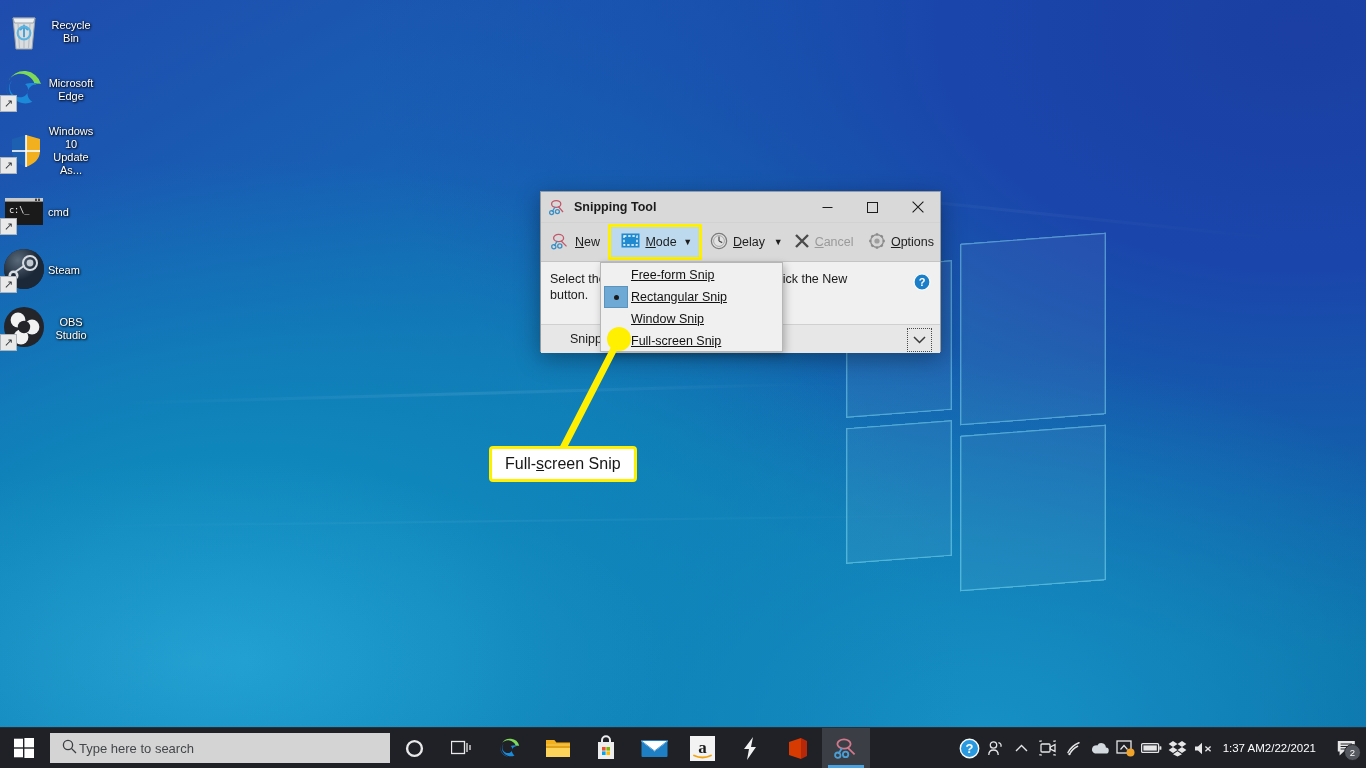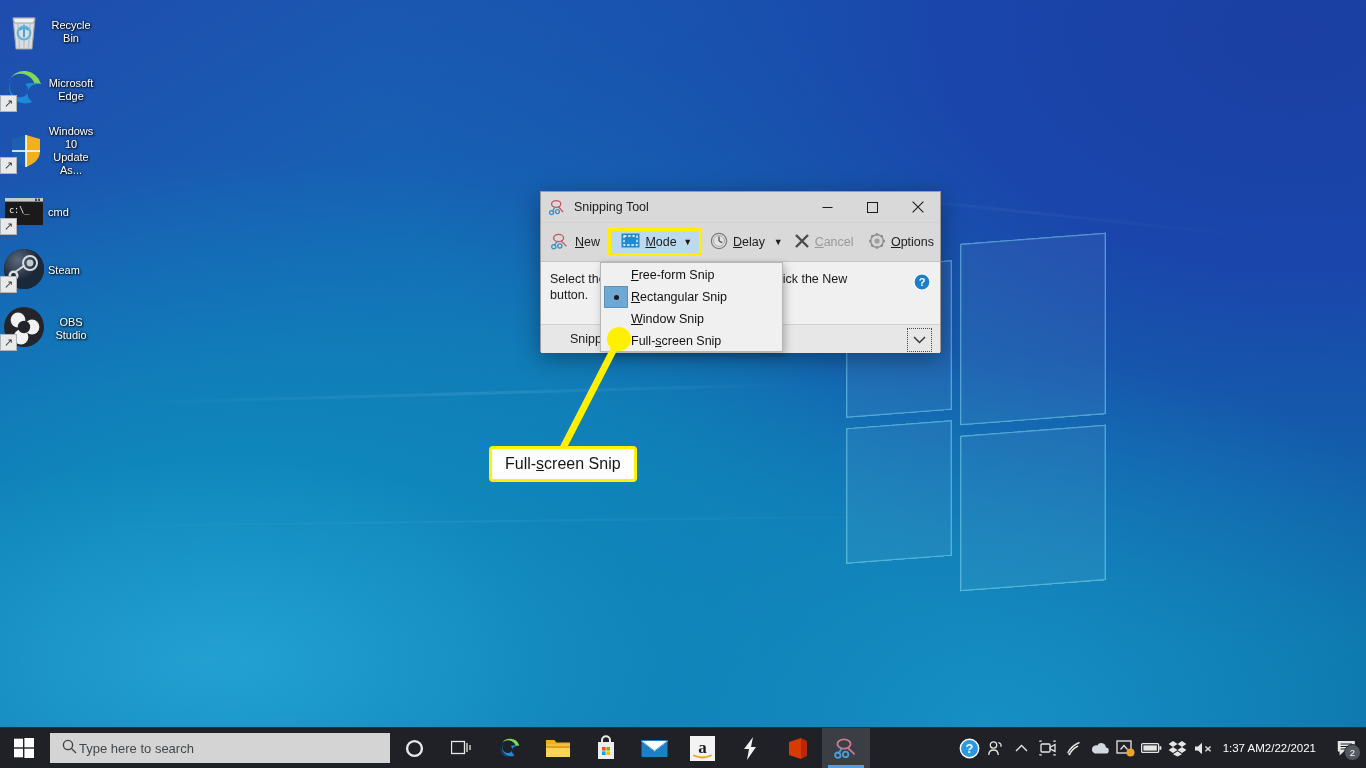--- a/index.html
+++ b/index.html
@@ -77,21 +77,21 @@
     box-shadow: 0 6px 22px rgba(0,0,0,.36);
     font-family: "Liberation Sans", sans-serif;
   }
   #snip-titlebar {
     height: 30px; background: #d9d9d9;
     display: flex; align-items: center;
     border-bottom: 1px solid #d2d2d2;
   }
   #snip-title-icon { margin-left: 8px; width: 18px; height: 18px; }
   #snip-title-text {
-    margin-left: 7px; font-size: 12.5px; color: #1b1b1b; flex: 1;
+    margin-left: 7px; font-size: 12.5px; color: #1b1b1b; flex: 1; font-weight: bold;
   }
   .win-btn {
     width: 45px; height: 29px;
     display: flex; align-items: center; justify-content: center;
     color: #1b1b1b;
   }
   .win-btn svg { display:block; }
 
   #snip-toolbar {
     height: 38px; background: #d9d9d9;
@@ -109,21 +109,21 @@
     width: 18px; height: 30px; font-size: 9px; color: #1d1d1d;
   }
   .tb-sep { width: 3px; }
 
   
   #mode-group {
     position: relative;
     display: flex; align-items: center;
     background: #bcd9ee;
     border: 3px solid #ffef00;
-    height: 28px; padding: 0 2px 0 4px;
+    height: 36px; padding: 0 2px 0 4px;
     box-sizing: border-box;
     z-index: 6;
   }
   #mode-group .tb-item { padding-right: 2px; }
 
   #snip-body {
     position: relative; height: 62px; background: #f0f0f0;
     padding: 9px 10px 0 9px; box-sizing: border-box;
   }
   #snip-hint {
@@ -161,21 +161,21 @@
   }
   .menu-item {
     height: 22px; display: flex; align-items: center;
     font-size: 12.5px; color: #111;
     padding-left: 0;
   }
   .menu-gutter {
     width: 30px; height: 22px; flex: 0 0 30px;
     display: flex; align-items: center; justify-content: center;
   }
-  .menu-label { white-space: nowrap; }
+  .menu-label { white-space: nowrap; text-decoration: underline; }
   #radio-chip {
     width: 22px; height: 20px; background: #6ea8d4;
     border: 1px solid #5c93bd;
     display: flex; align-items: center; justify-content: center;
   }
   #radio-dot { width: 5px; height: 5px; border-radius: 50%; background: #1a1a1a; }
 
   
   #callout-svg { position: absolute; left: 0; top: 0; width: 1366px; height: 768px; pointer-events: none; z-index: 30; }
   #callout-box {

